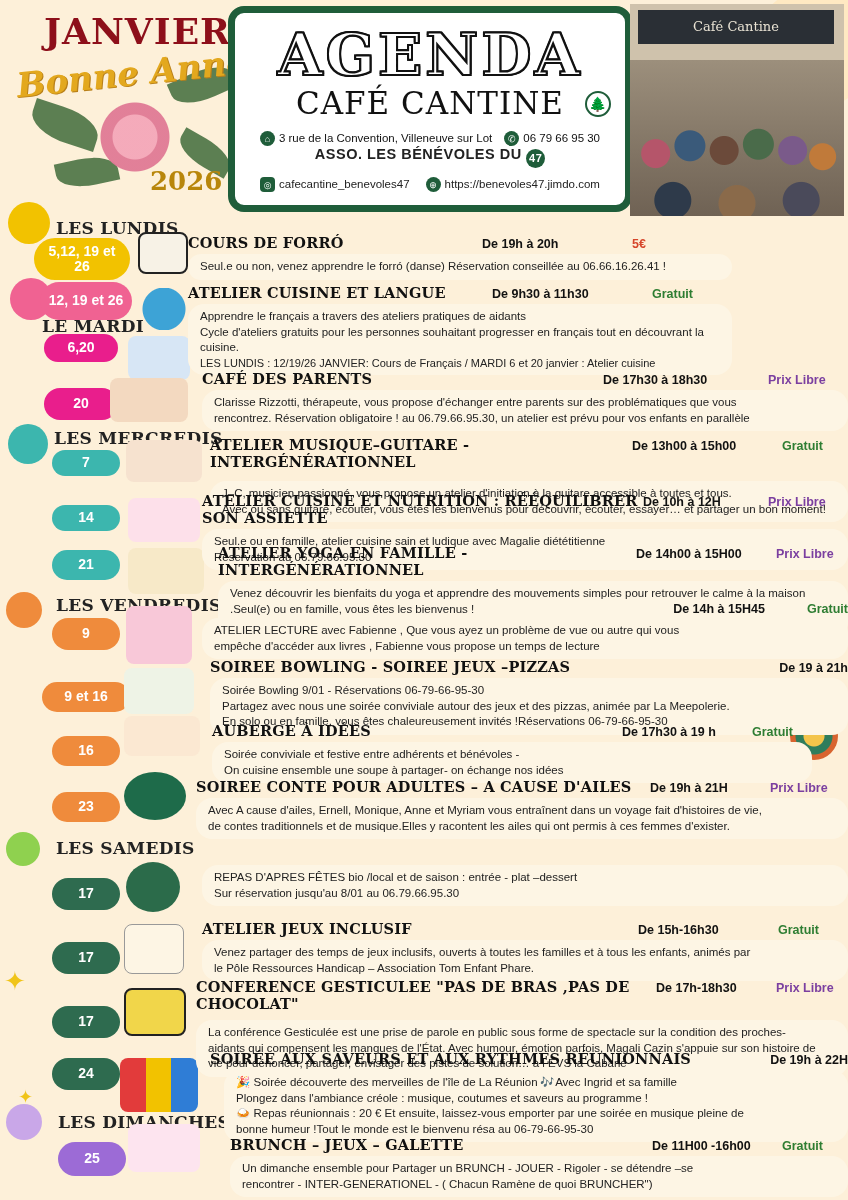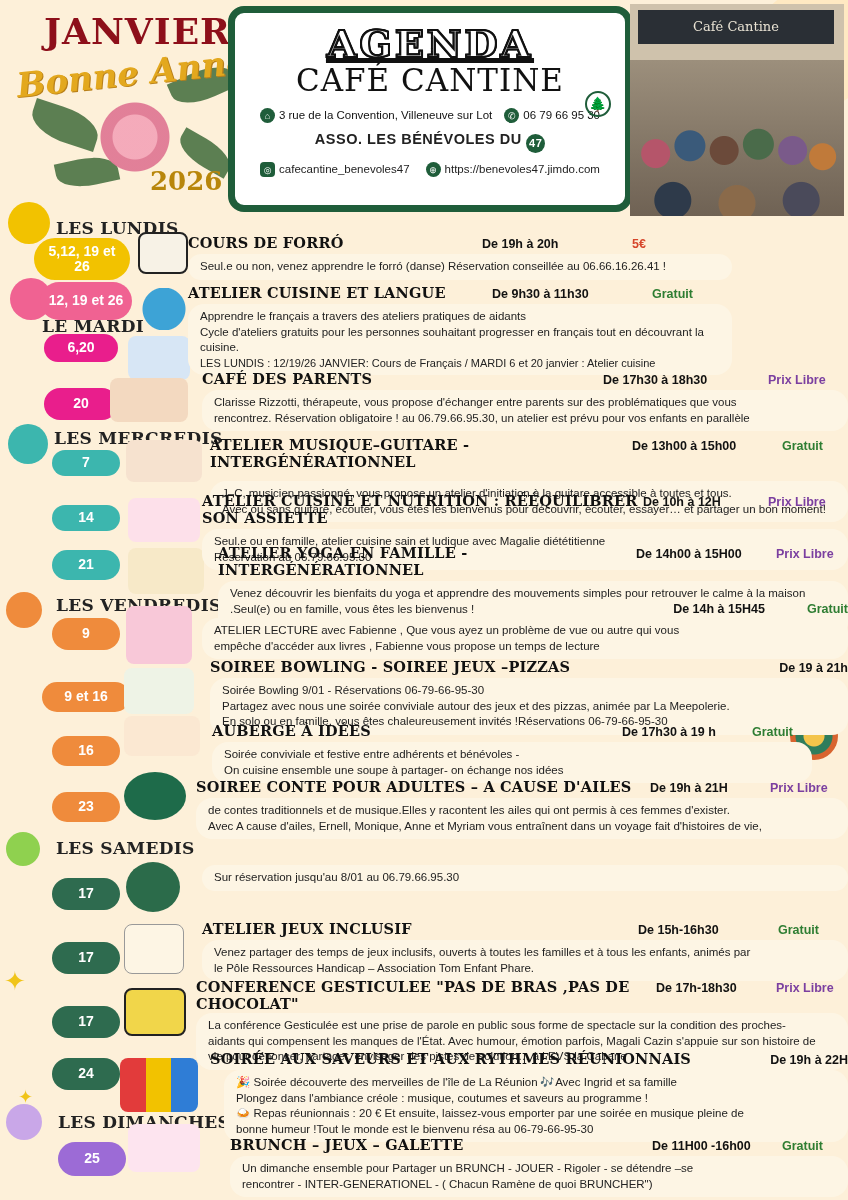--- a/index.html
+++ b/index.html
@@ -57,39 +57,38 @@
   .leaf.l4 { left: 176px; top: 140px; width: 58px; height: 26px; transform: rotate(30deg);}
 
   .card {
     position: absolute; left: 228px; top: 6px; width: 404px; height: 206px;
     background: #fff; border: 7px solid #1f5d3a; border-radius: 16px;
     text-align: center;
     padding-top: 6px;
   }
   .agenda-title {
     font-family: "DejaVu Serif", serif;
-    font-size: 38px; font-weight: bold; letter-spacing: 3px;
+    font-size: 58px; font-weight: bold; letter-spacing: 3px;
     color: #fff;
     -webkit-text-stroke: 2px #111;
     text-shadow:
       -1px -1px 0 #111, 1px -1px 0 #111, -1px 1px 0 #111, 1px 1px 0 #111;
     margin: 2px 0 0 0;
-    text-decoration: underline;
   }
   .cafe-cantine {
     font-family: "DejaVu Serif", serif;
     font-size: 31px; letter-spacing: 1px; color: #111;
     margin-top: -4px;
   }
   .addr-row {
     margin-top: 10px; font-size: 11.5px; color: #111;
     display:flex; justify-content:center; align-items:center; gap: 12px;
   }
   .asso {
-    margin-top: 8px; font-weight: bold; font-size: 14.5px; letter-spacing: .5px;
+    font-weight: bold; font-size: 14.5px; letter-spacing: .5px;
   }
   .asso .num {
     display:inline-block; background:#1f5d3a; color:#fff; border-radius:50%;
     width:19px; height:19px; line-height:19px; font-size:11px; vertical-align:-3px;
   }
   .links-row {
     margin-top: 9px; font-size: 11.5px;
     display:flex; justify-content:center; gap: 16px;
   }
   .ic {
@@ -380,27 +379,28 @@
       </div>
     </div>
 
     <div class="ev" style="top:550px; left:8px; width:652px;">
       <div class="row">
         <div class="ev-title grow">SOIREE CONTE POUR ADULTES – A CAUSE D'AILES</div>
         <div class="ev-time" style="width:120px;">De  19h à 21H</div>
         <div class="ev-price" style="color:#7b3fa0; width:78px;">Prix Libre</div>
       </div>
       <div class="pill" style="margin-top:3px;">
+        <div>Avec A cause d'ailes, Ernell, Monique, Anne et Myriam vous entraînent dans un voyage fait d'histoires de vie,</div>
         <div>de contes traditionnels et de musique.Elles y racontent les ailes qui  ont permis  à ces femmes d'exister.</div>
-        <div>Avec A cause d'ailes, Ernell, Monique, Anne et Myriam vous entraînent dans un voyage fait d'histoires de vie,</div>
       </div>
     </div>
 
     <div class="ev" style="top:634px; left:14px; width:646px;">
       <div class="pill" style="margin-top:3px;">
+        <div>REPAS D'APRES FÊTES  bio /local et de saison  :  entrée - plat –dessert</div>
         <div>Sur réservation jusqu'au 8/01  au 06.79.66.95.30</div>
       </div>
     </div>
 
     <div class="ev" style="top:692px; left:14px; width:646px;">
       <div class="row">
         <div class="ev-title grow">ATELIER JEUX INCLUSIF</div>
         <div class="ev-time" style="width:140px;">De  15h-16h30</div>
         <div class="ev-price" style="color:#2e7d32; width:70px;">Gratuit</div>
       </div>
@@ -409,21 +409,21 @@
         <div>le Pôle Ressources Handicap – Association Tom Enfant Phare.</div>
       </div>
     </div>
 
     <div class="ev" style="top:750px; left:8px; width:652px;">
       <div class="row">
         <div class="ev-title grow">CONFERENCE GESTICULEE "PAS DE BRAS ,PAS DE CHOCOLAT"</div>
         <div class="ev-time" style="width:120px;">De  17h-18h30</div>
         <div class="ev-price" style="color:#7b3fa0; width:72px;">Prix Libre</div>
       </div>
-      <div class="pill" style="margin-top:1px;">
+      <div class="pill" style="margin-top:8px;">
         <div>La conférence Gesticulée est une prise de parole en public sous forme de spectacle sur la condition des proches-</div>
         <div>aidants qui compensent les manques de l'État. Avec humour, émotion parfois, Magali Cazin s'appuie sur son histoire de</div>
         <div>vie pour dénoncer, partager, envisager des pistes de solution… à l EVS la Cabane</div>
       </div>
     </div>
 
     <div class="ev" style="top:822px; left:22px; width:638px;">
       <div class="row">
         <div class="ev-title grow">SOIRÉE AUX SAVEURS ET AUX RYTHMES RÉUNIONNAIS</div>
         <div class="ev-time" style="width:110px; text-align:right;">De  19h à 22H</div>

